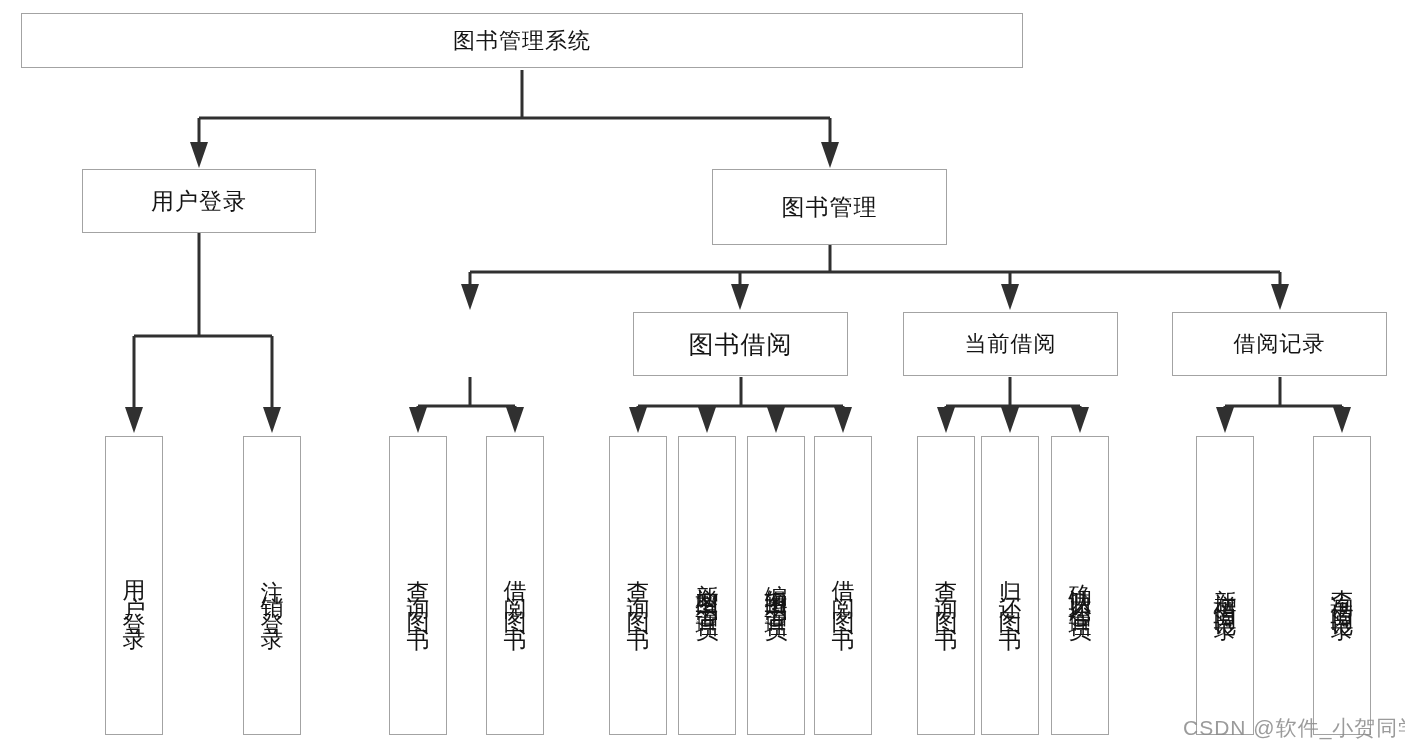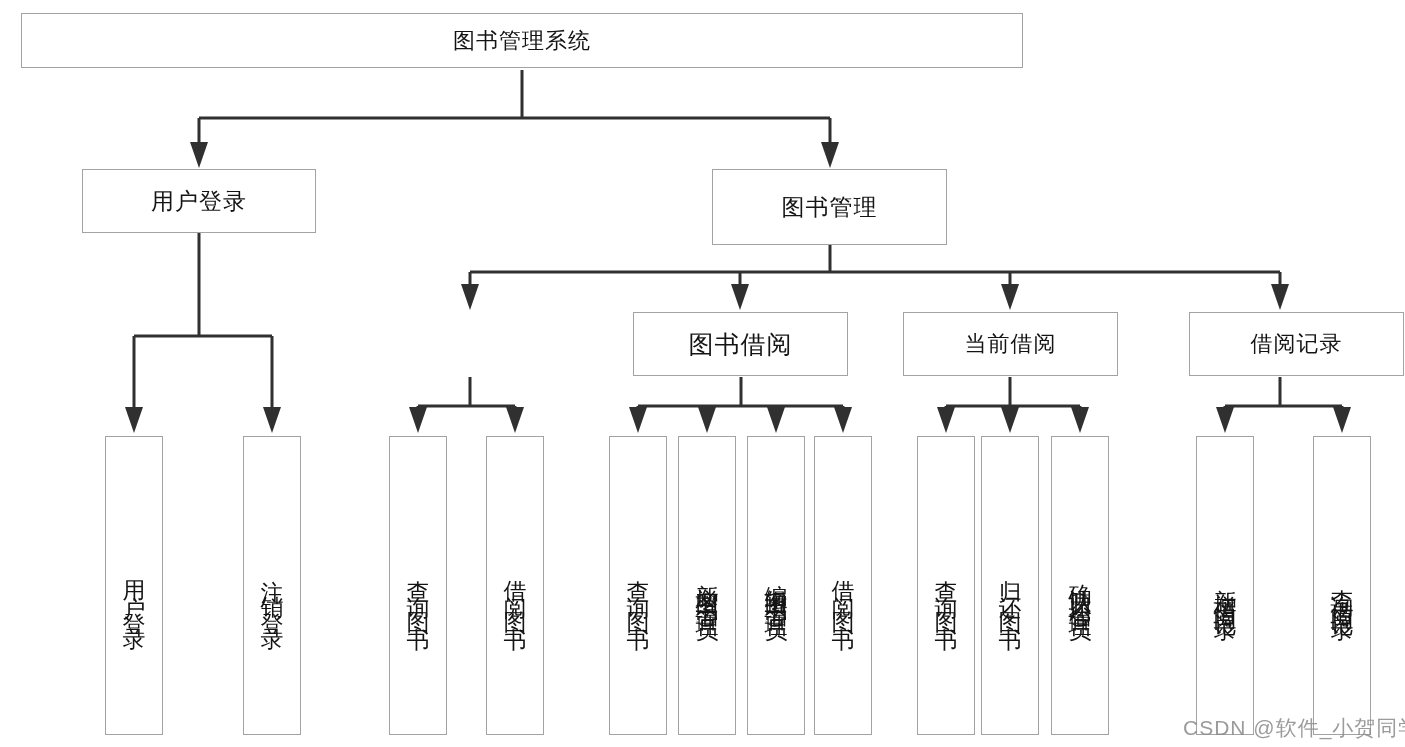--- a/index.html
+++ b/index.html
@@ -47,21 +47,21 @@
 
   
   #root            { left: 21px;   top: 13px;  width: 1002px; height: 55px; font-size: 22px; }
   
   #n-user-login    { left: 82px;   top: 169px; width: 234px;  height: 64px; font-size: 23px; }
   #n-book-mgmt     { left: 712px;  top: 169px; width: 235px;  height: 76px; font-size: 23px; }
   
   #n-new-books     { left: 362px;  top: 312px; width: 215px;  height: 64px; font-size: 22px; }
   #n-book-borrow   { left: 633px;  top: 312px; width: 215px;  height: 64px; font-size: 25px; }
   #n-current-borrow{ left: 903px;  top: 312px; width: 215px;  height: 64px; font-size: 22px; }
-  #n-borrow-records{ left: 1172px; top: 312px; width: 215px;  height: 64px; font-size: 22px; margin-left: 17px; }
+  #n-borrow-records{ left: 1172px; top: 312px; width: 215px;  height: 64px; font-size: 22px; }
   
   .leaf { top: 436px; width: 58px; height: 299px; font-size: 23px; }
   #lf-1  { left: 105px;  }
   #lf-2  { left: 243px;  }
   #lf-3  { left: 389px;  }
   #lf-4  { left: 486px;  }
   #lf-5  { left: 609px;  }
   #lf-6  { left: 678px;  }
   #lf-7  { left: 747px;  }
   #lf-8  { left: 814px;  }

